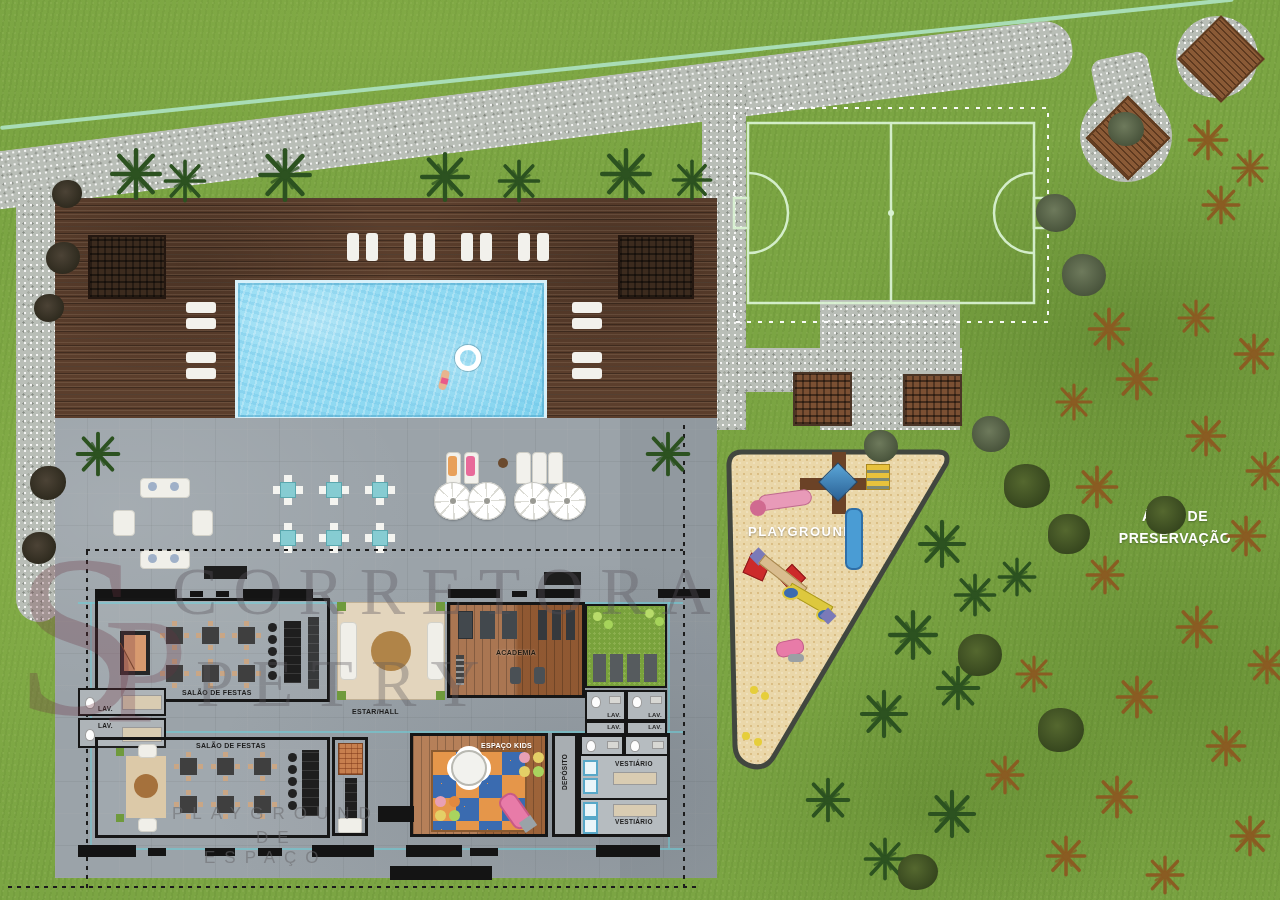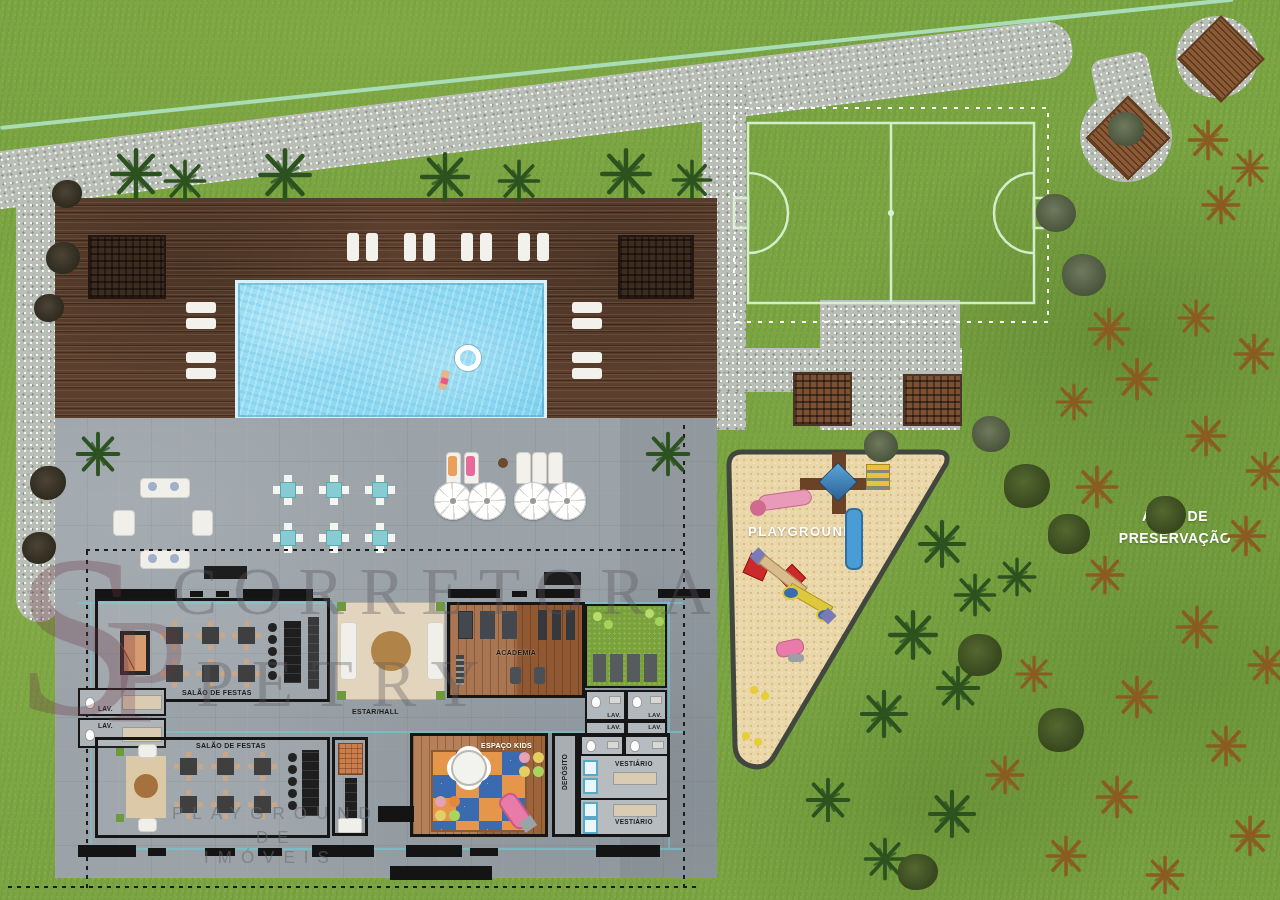--- a/index.html
+++ b/index.html
@@ -577,15 +577,15 @@
   <div class="bush bush-dark" style="left:30px;top:466px;width:36px;height:34px;"></div>
   <div class="bush bush-dark" style="left:22px;top:532px;width:34px;height:32px;"></div>
   <div class="bush bush-dark" style="left:52px;top:180px;width:30px;height:28px;"></div>
 
   <div class="wm-serif" style="left:14px;top:520px;font-size:232px;line-height:1;color:rgba(110,52,66,.30);">S</div>
   <div class="wm-serif" style="left:104px;top:596px;font-size:150px;line-height:1;color:rgba(110,52,66,.26);">P</div>
   <div class="wm-serif" style="left:172px;top:552px;font-size:68px;letter-spacing:16px;color:rgba(88,84,92,.36);">CORRETORA</div>
   <div class="wm-serif" style="left:196px;top:644px;font-size:68px;letter-spacing:18px;color:rgba(88,84,92,.34);">PETRY</div>
   <div class="wm-sans" style="left:172px;top:804px;font-size:17px;letter-spacing:9px;color:rgba(105,105,110,.55);">PLAYGROUND</div>
   <div class="wm-sans" style="left:256px;top:828px;font-size:17px;letter-spacing:9px;color:rgba(105,105,110,.55);">DE</div>
-  <div class="wm-sans" style="left:204px;top:848px;font-size:17px;letter-spacing:9px;color:rgba(105,105,110,.55);">IMÓVEIS</div>
+  <div class="wm-sans" style="left:204px;top:848px;font-size:17px;letter-spacing:9px;color:rgba(105,105,110,.55);">ESPAÇO</div>
 
 </div>
 
 </body></html>

